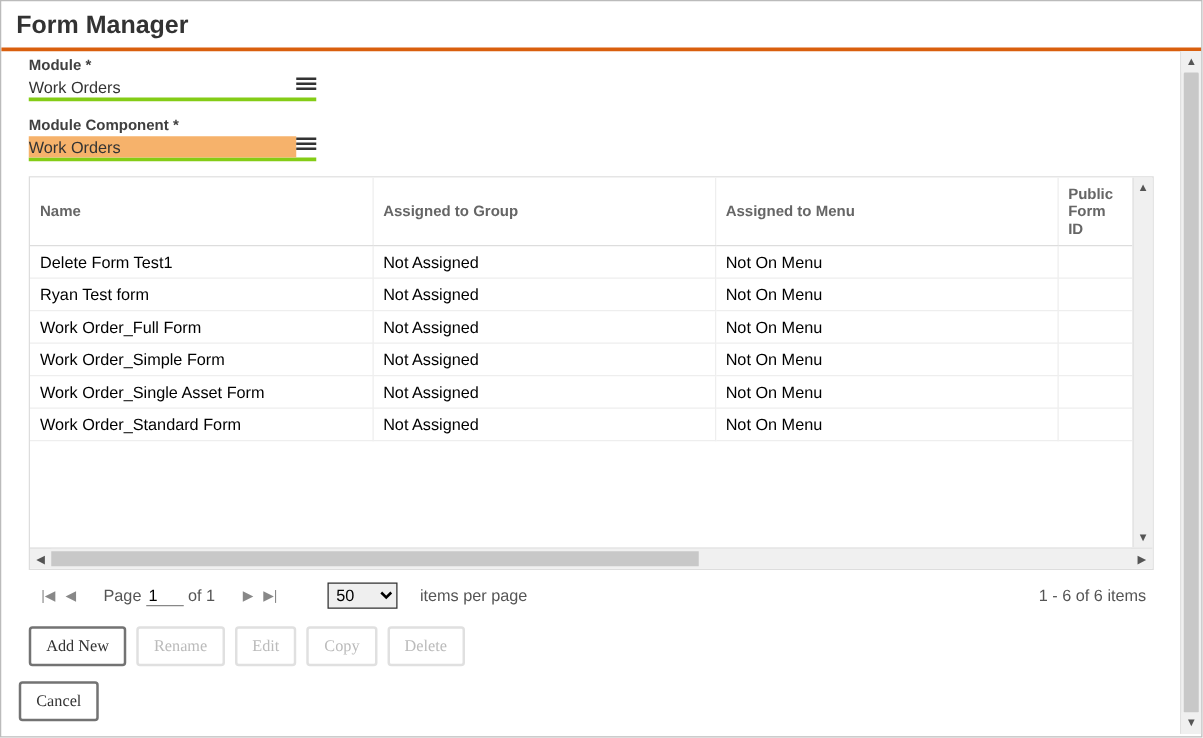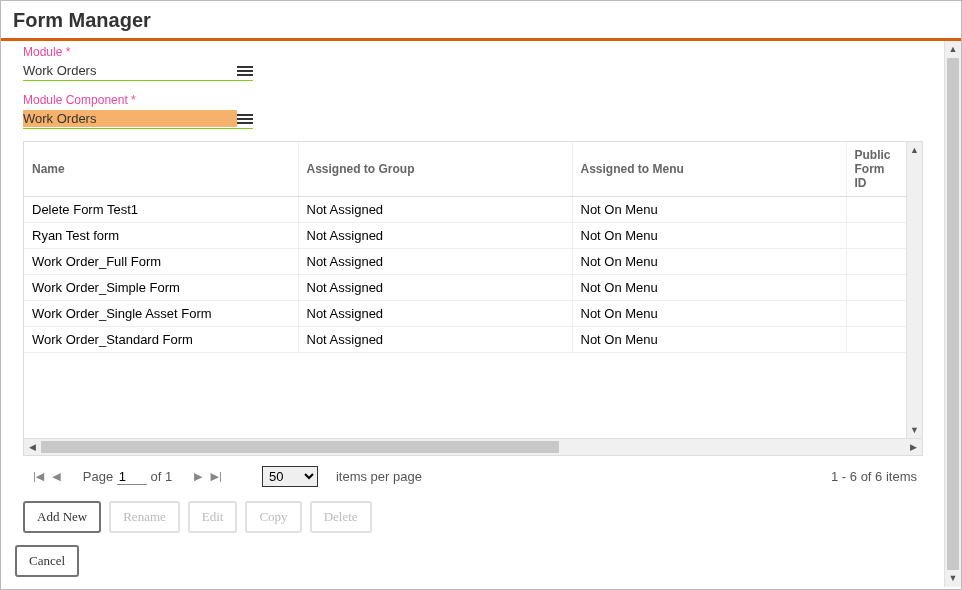--- a/index.html
+++ b/index.html
@@ -60,28 +60,27 @@
     left: 2px; right: 2px;
     background: #c8c8c8;
     border-radius: 1px;
   }
   .field {
     margin-bottom: 12px;
     width: 230px;
   }
   .field-label {
     font-size: 12px;
-    font-weight: 400;
-    color: #ec4899;
+    font-weight: 700;
+    color: #404040;
     margin-bottom: 2px;
   }
   .field-row {
     display: flex;
-    align-items: center;
-    border-bottom: 1px solid #84cc16;
+    border-bottom: 3px solid #84cc16;
     height: 20px;
   }
   .field-value {
     flex: 1;
     font-size: 13px;
     padding: 1px 0;
   }
   .field-row.highlight .field-value {
     background: #f6b26b;
   }

